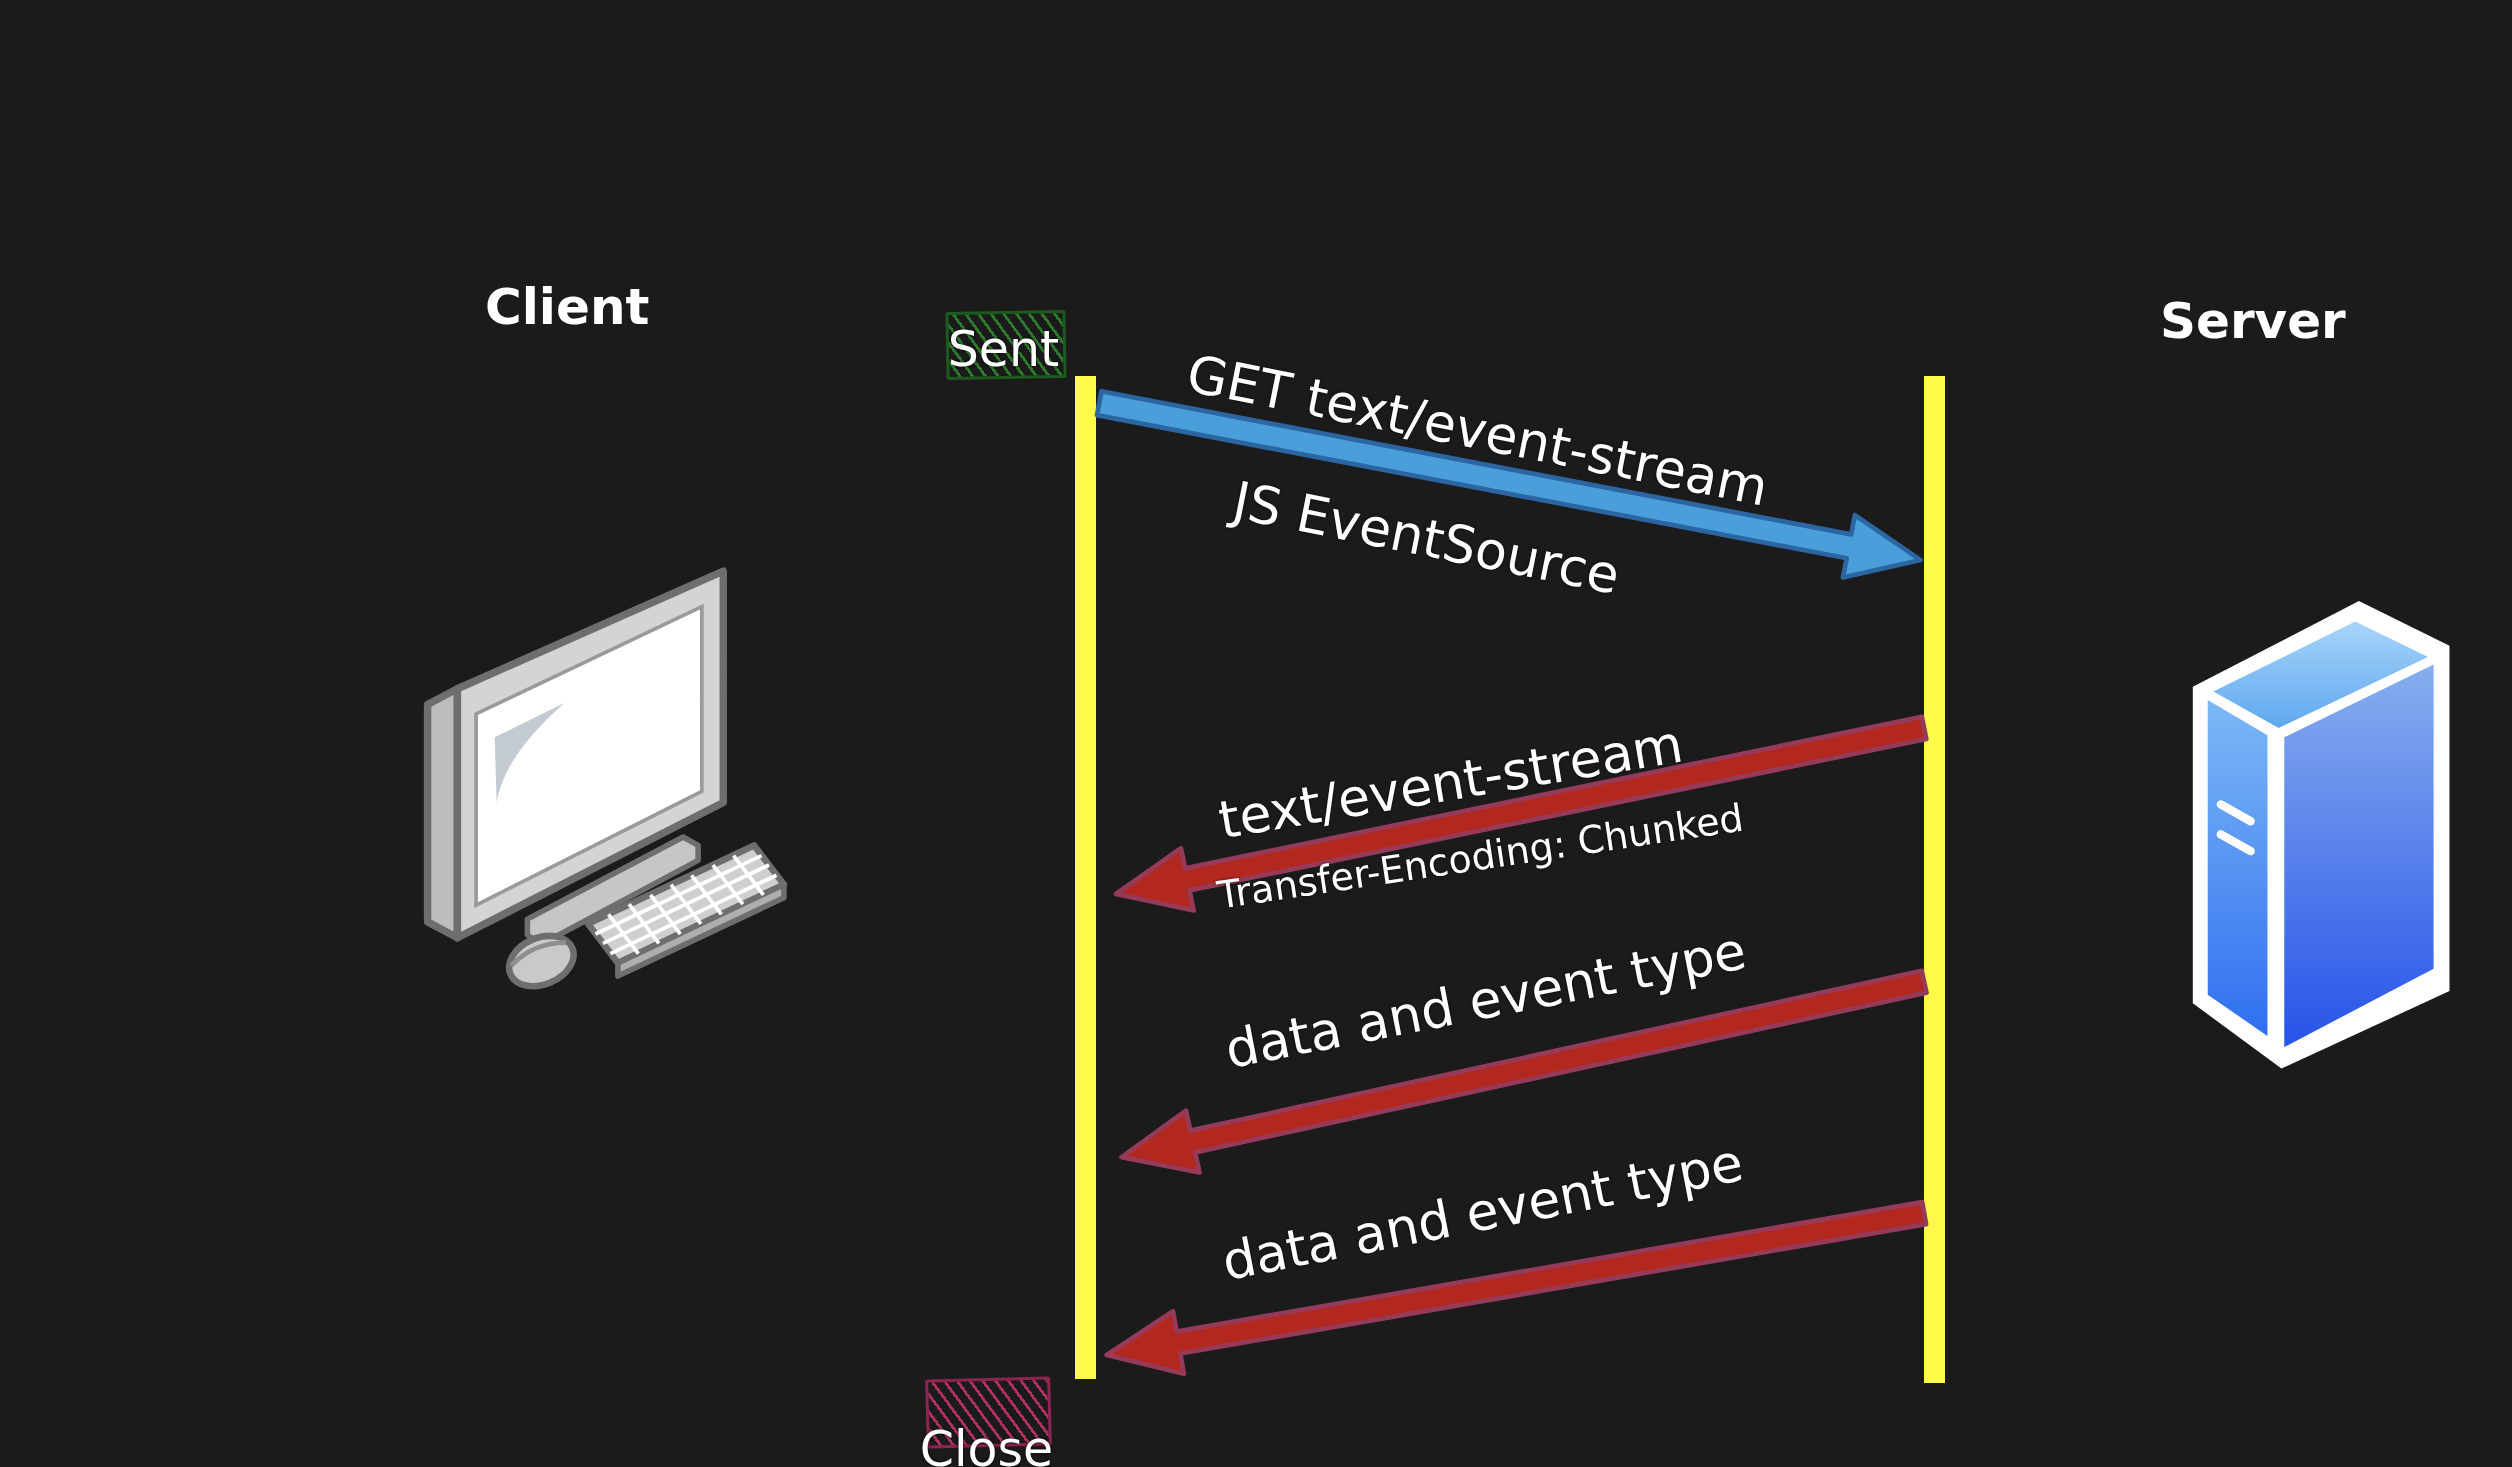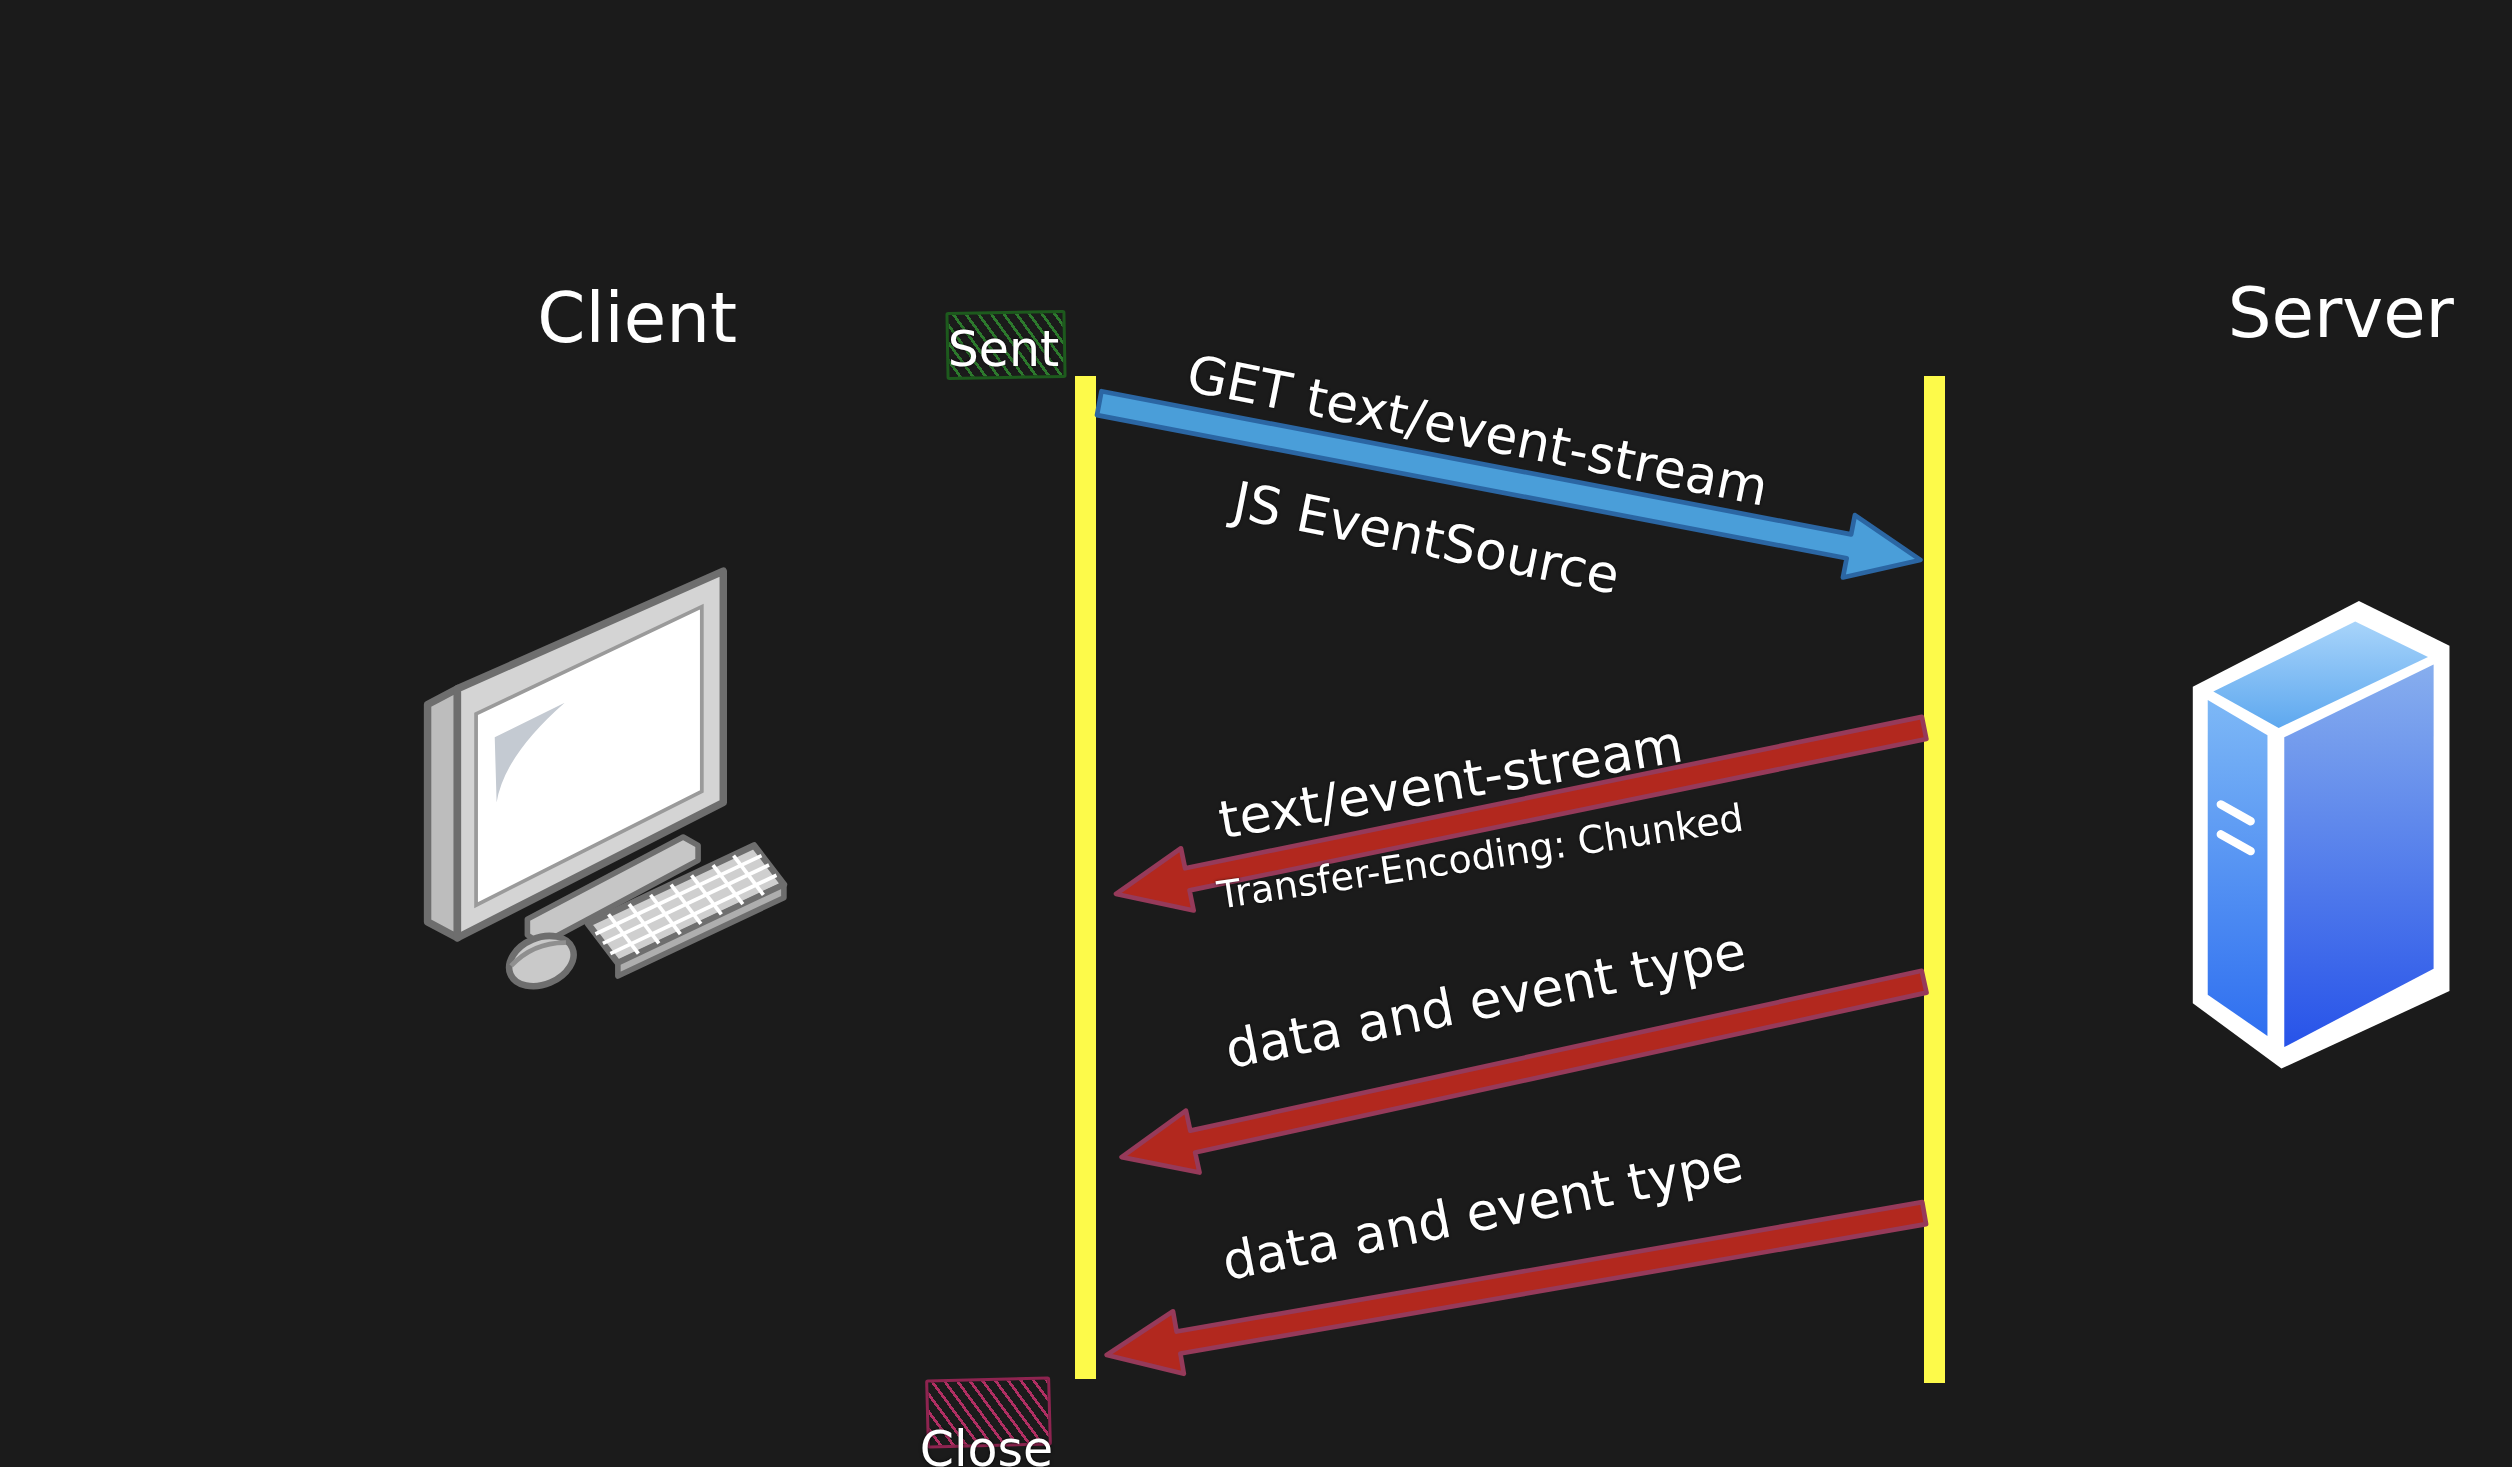--- a/index.html
+++ b/index.html
@@ -23,24 +23,24 @@
     font-family:"DejaVu Sans","Liberation Sans",sans-serif;
     color:var(--label-white);
   }
   .abs{position:absolute;}
   #title{
     left:17px;top:1.9px;
     font-size:129px;font-weight:bold;letter-spacing:-3.7px;
     color:var(--title-green);line-height:1.05;white-space:nowrap;
   }
   .actor-label{
-    font-size:69px;font-weight:400;text-align:right;white-space:nowrap;
+    font-size:50px;font-weight:700;text-align:left;white-space:nowrap;
   }
   #client-label{left:485px;top:278px;width:252px;}
-  #server-label{left:2160px;top:273px;width:294px;}
+  #server-label{left:2160px;top:292px;width:294px;}
   .lifeline{
     width:20.5px;background:var(--lifeline-yellow);
   }
   #client-lifeline{left:1075px;top:376px;height:1003px;}
   #server-lifeline{left:1924px;top:376px;height:1007px;}
   .hatch-box{
     border-radius:2.8px;
   }
   #open-box{
     left:946px;top:311px;width:114px;height:62px;

